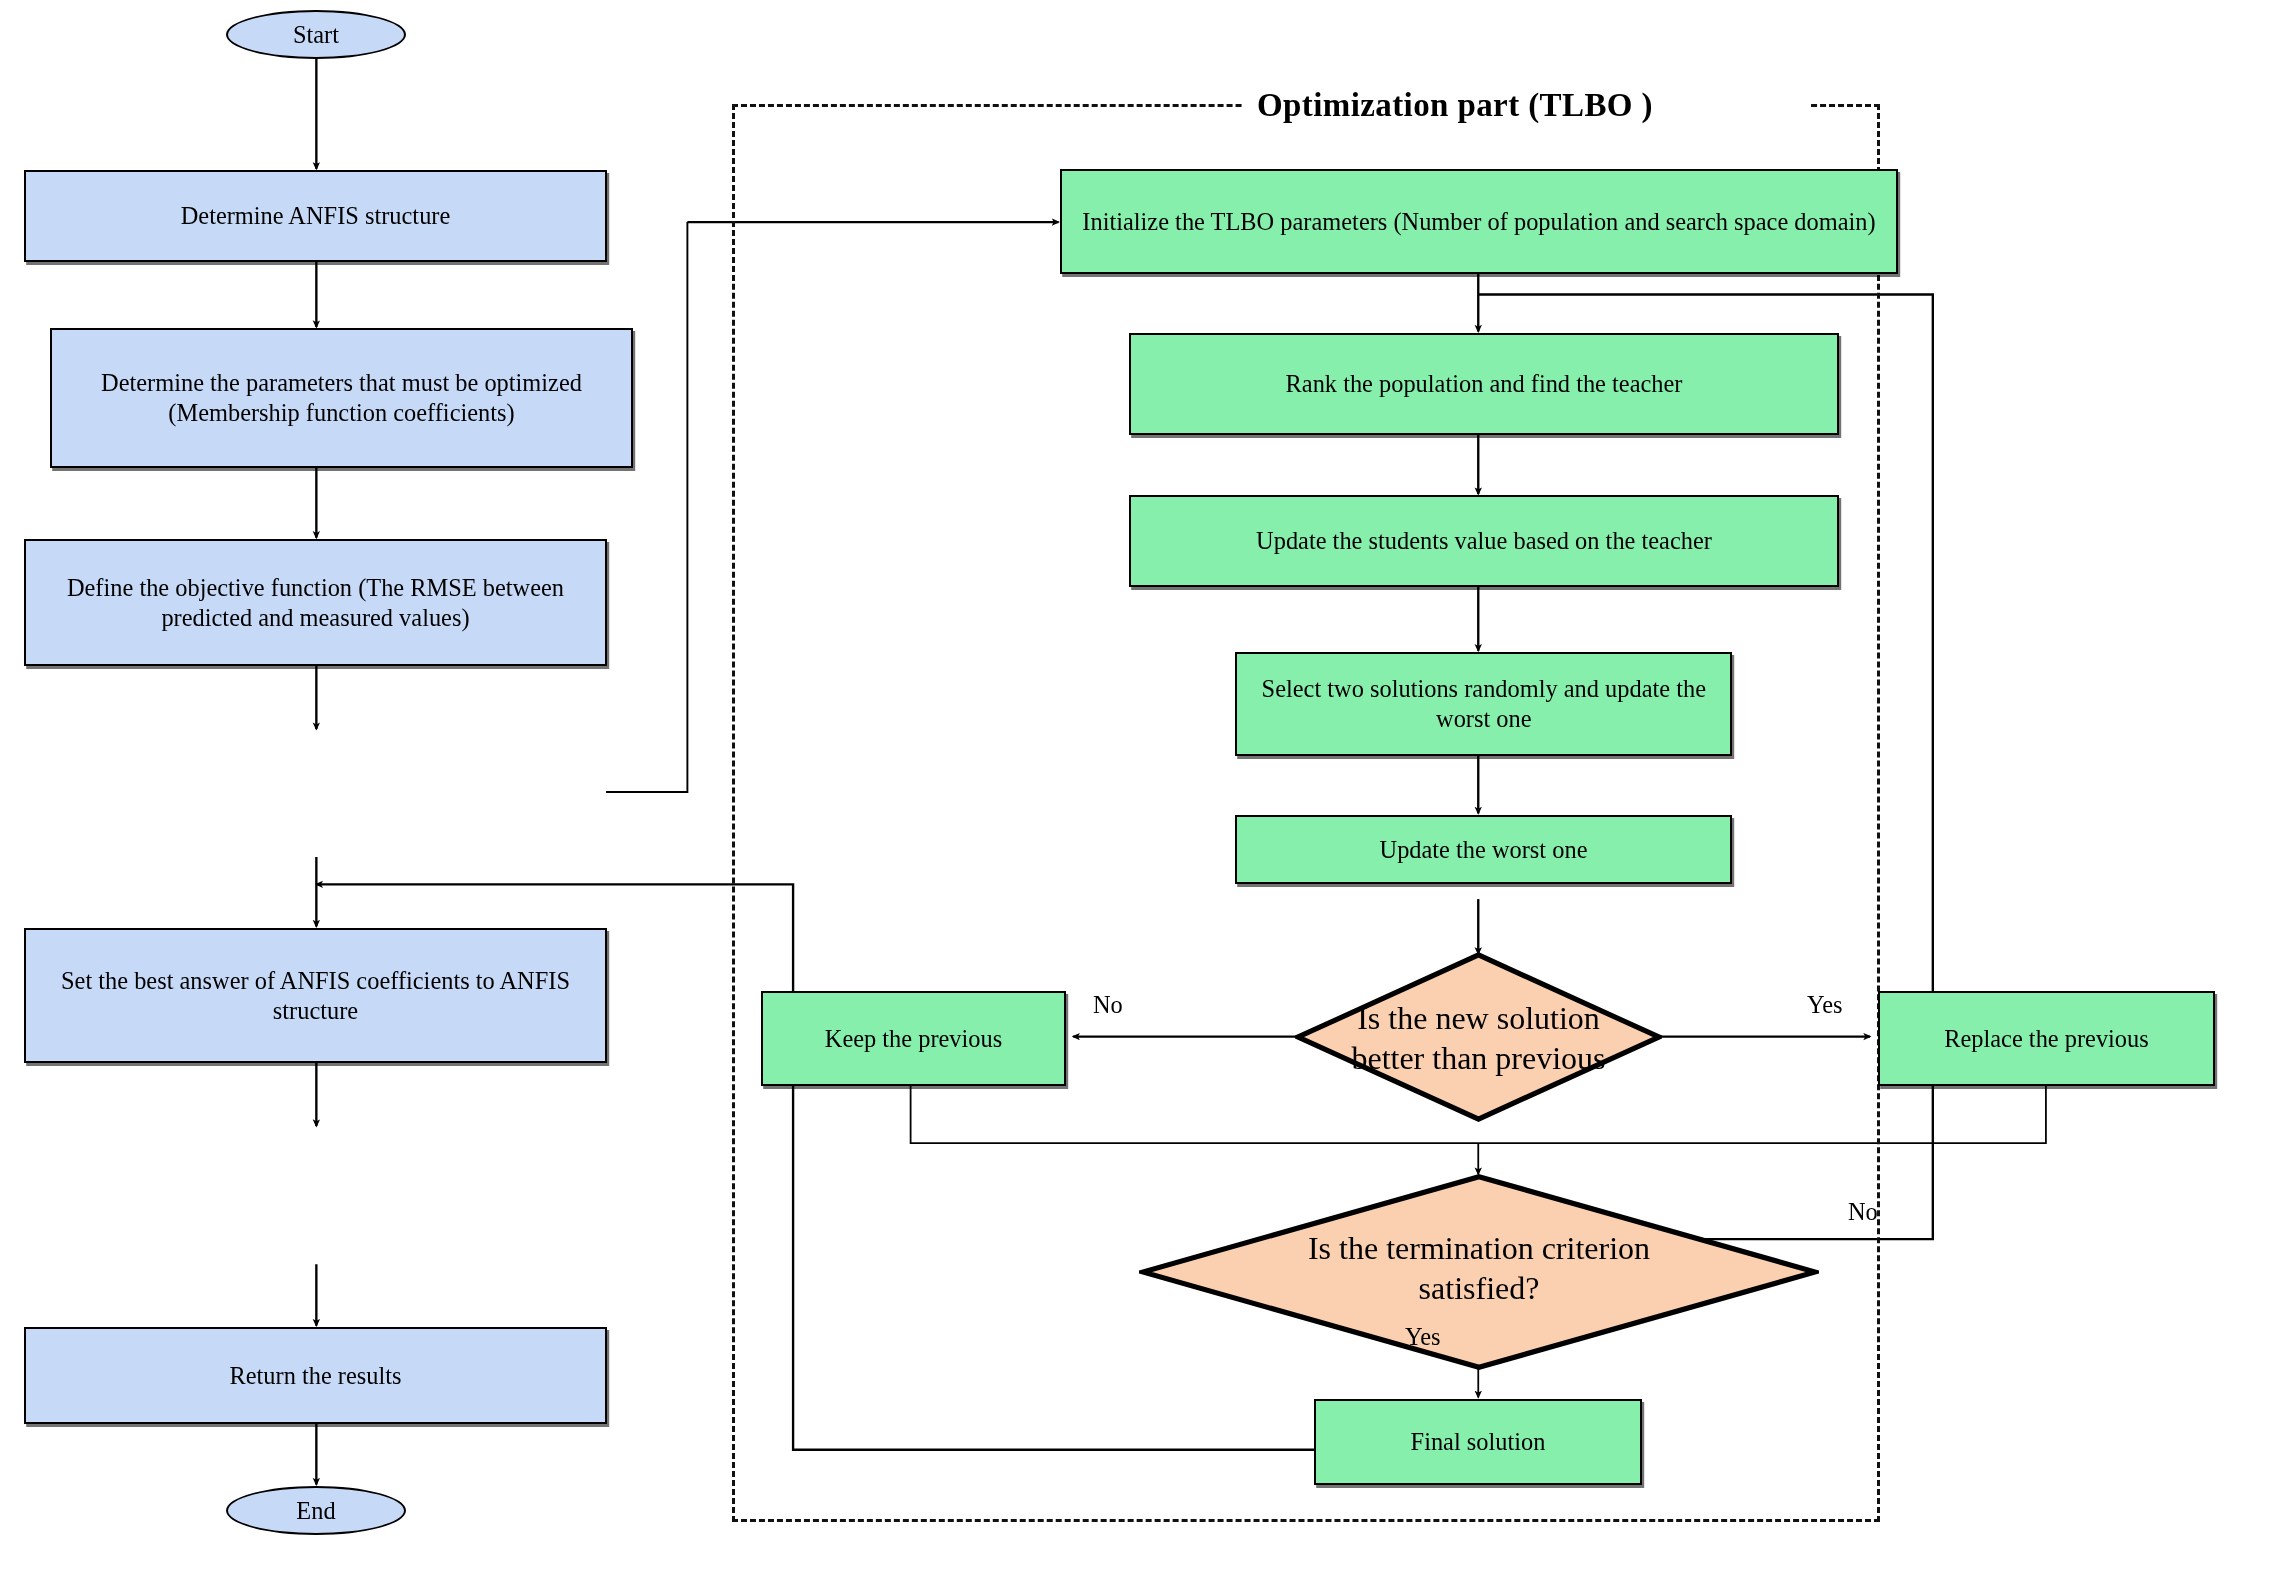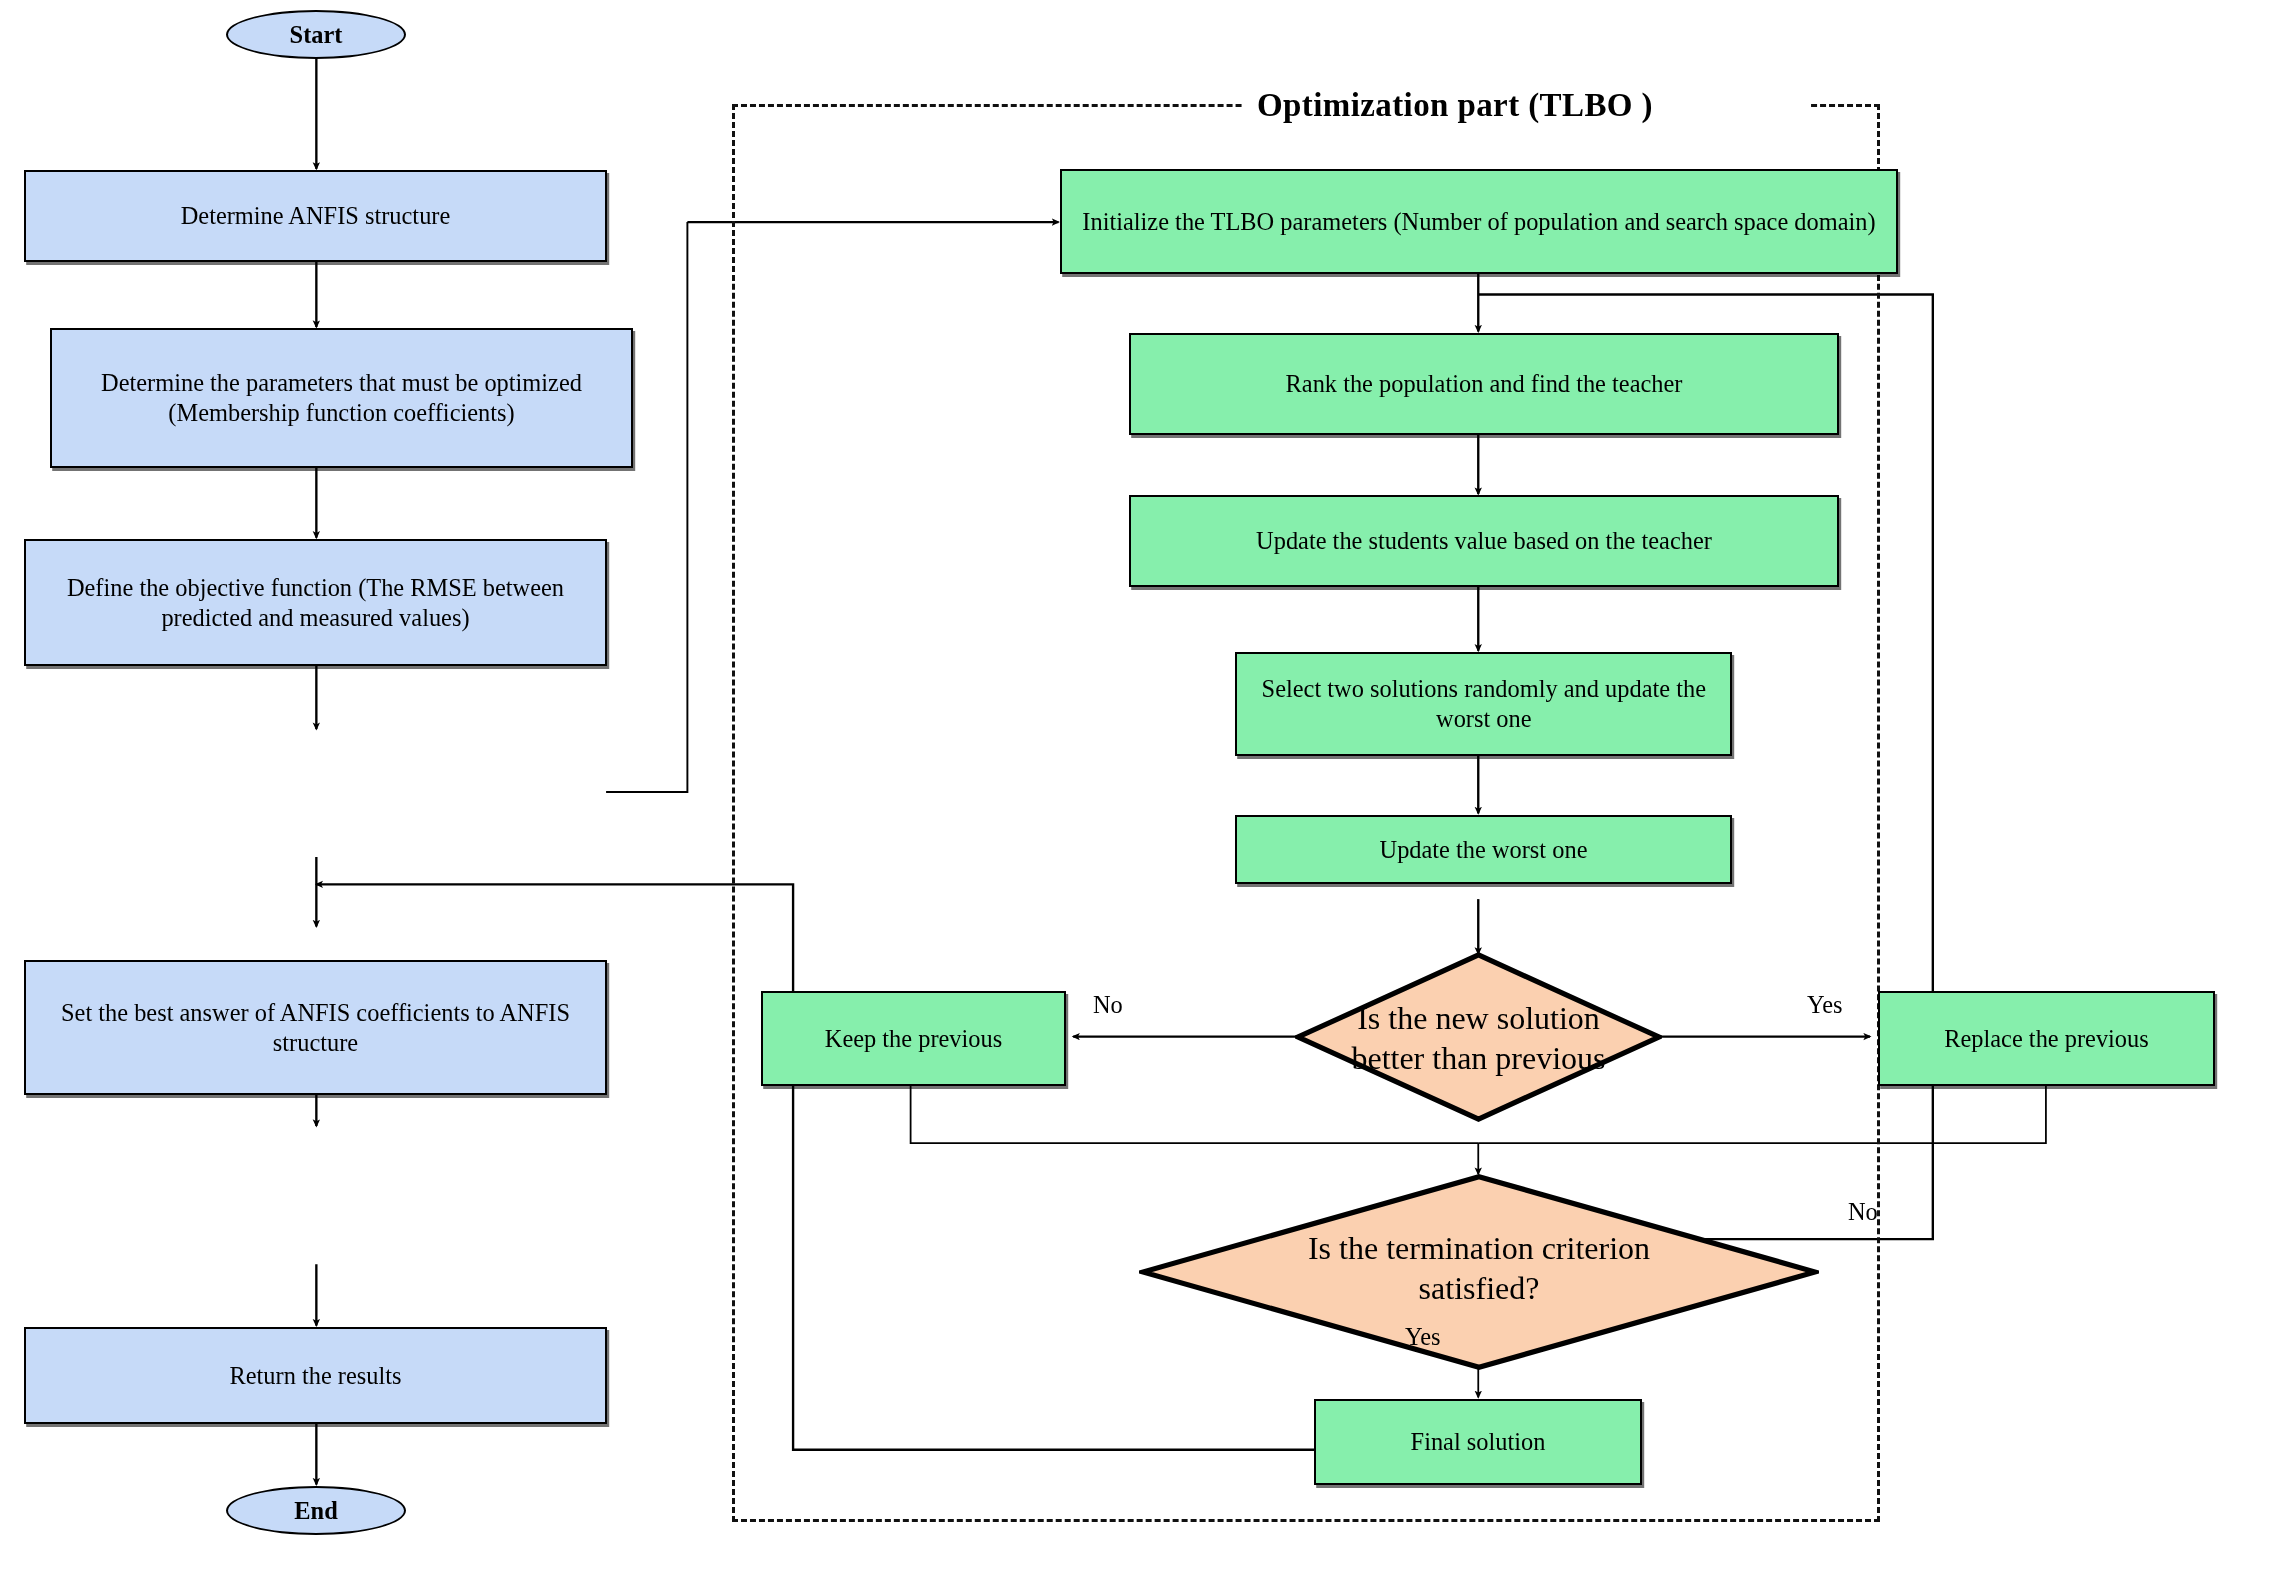--- a/index.html
+++ b/index.html
@@ -29,21 +29,20 @@
   }
   .box-orange{
     background:#86efac;
     border:2.2px solid #000000;
     box-shadow:2.2px 3px 0 0 rgba(0,0,0,0.55);
   }
   .terminator{
     background:#c6daf8;
     border:2.2px solid #000000;
     border-radius:50%;
-    font-weight:bold;
   }
   .diamond-label{
     position:absolute;
     display:flex;align-items:center;justify-content:center;
     text-align:center;
     color:#000000;
     font-size:32px;
     line-height:1.22;
     z-index:6;
     pointer-events:none;
@@ -138,21 +137,21 @@
 
   <div class="node terminator" style="left:226px;top:10.4px;width:180px;height:49px;">Start</div>
 
   <div class="node box-blue" style="left:24px;top:170px;width:583px;height:92px;">Determine ANFIS structure</div>
 
   <div class="node box-blue" style="left:24px;top:328px;width:583px;height:140px;margin-left:26px;">Determine the parameters that must be optimized (Membership function coefficients)</div>
 
   <div class="node box-blue" style="left:24px;top:539px;width:583px;height:127px;">Define the objective function (The RMSE between predicted and measured values)</div>
 
 
-  <div class="node box-blue" style="left:24px;top:928px;width:583px;height:135px;margin-top:32px;">Set the best answer of ANFIS coefficients to ANFIS structure</div>
+  <div class="node box-blue" style="left:24px;top:928px;width:583px;height:135px;">Set the best answer of ANFIS coefficients to ANFIS structure</div>
 
 
   <div class="node box-blue" style="left:24px;top:1327px;width:583px;height:97px;">Return the results</div>
 
   <div class="node terminator" style="left:226px;top:1486px;width:180px;height:49px;">End</div>
 
   <div class="node box-orange" style="left:1060px;top:169px;width:838px;height:105px;">Initialize the TLBO parameters (Number of population and search space domain)</div>
 
   <div class="node box-orange" style="left:1129px;top:333px;width:710px;height:102px;">Rank the population and find the teacher</div>
 

